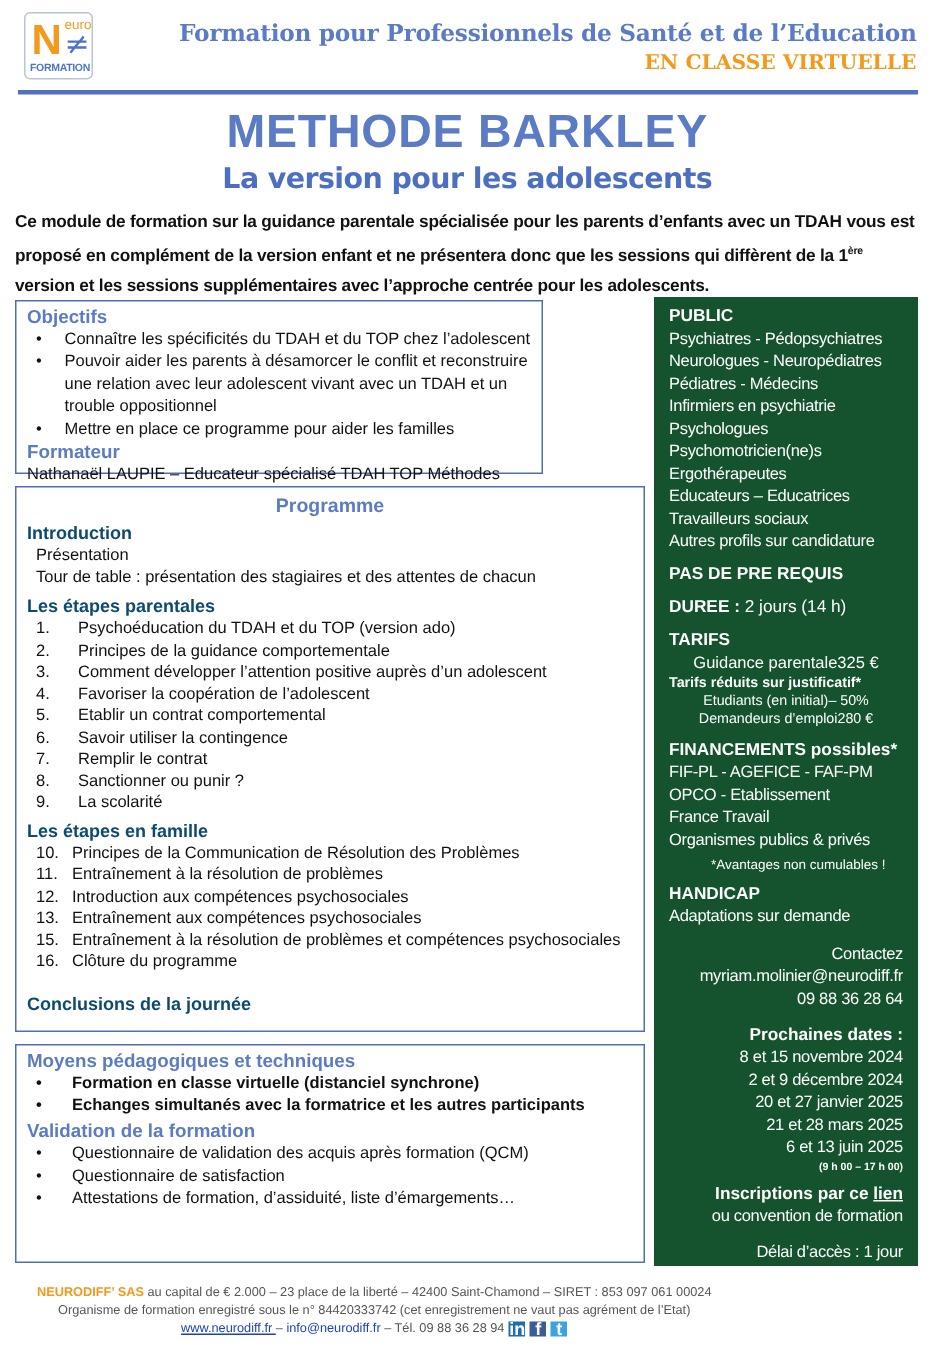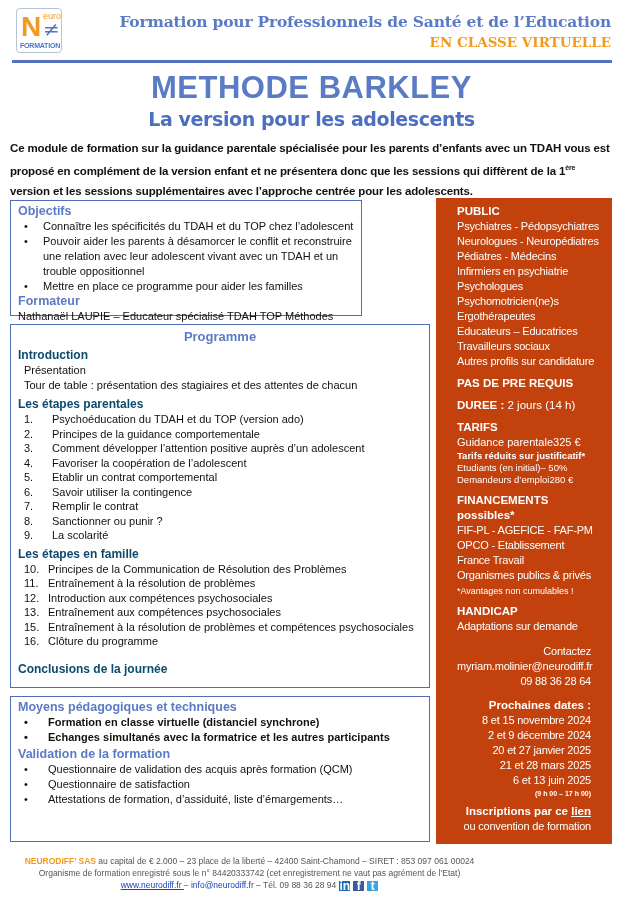--- a/index.html
+++ b/index.html
@@ -38,28 +38,28 @@
   ul.bul li::before { content: "•"; position: absolute; left: 6px; top: 0; }
   ul.bul.wide li { padding-left: 30px; }
   ul.bul.bold li { font-weight: bold; }
   .plain { padding-left: 6px; font: 11px "Liberation Sans", sans-serif; line-height: 15px; }
   ol.num { list-style: none; }
   ol.num li { display: flex; font: 11px "Liberation Sans", sans-serif; line-height: 14.5px; }
   ol.num li .n { width: 34px; padding-left: 6px; flex-shrink: 0; }
   ol.num.fam li .n { width: 30px; }
 
   
-  #side { left: 436px; top: 198px; width: 176px; height: 646px; background: #c2410c; color: #fff; padding: 6px 21px; font-family: "Liberation Sans", sans-serif; }
+  #side { left: 436px; top: 198px; width: 176px; height: 646px; background: #14532d; color: #fff; padding: 6px 10px; font-family: "Liberation Sans", sans-serif; }
   #side .hd { font: bold 11.5px "Liberation Sans", sans-serif; line-height: 15px; }
   #side .ln { font: 11px "Liberation Sans", sans-serif; line-height: 15px; white-space: nowrap; letter-spacing: -0.2px; }
   #side .gap { height: 7px; }
-  #side .row { display: flex; justify-content: flex-start; font-size: 11px; line-height: 15px; }
+  #side .row { display: flex; justify-content: center; font-size: 11px; line-height: 15px; }
   #side .row.sm { font-size: 9.5px; line-height: 12px; }
   #side .sm-b { font: bold 9.5px "Liberation Sans", sans-serif; line-height: 12px; }
-  #side .tiny { font: 9px "Liberation Sans", sans-serif; line-height: 12px; }
+  #side .tiny { font: 9px "Liberation Sans", sans-serif; line-height: 12px; margin-left: 28px; }
   #side .ctr { text-align: right; }
   #side .xs { font-size: 7px; line-height: 11px; font-weight: bold; }
   #side a { color: #fff; text-decoration: underline; }
 
   
   #footer { left: 0; width: 499px; top: 855px; text-align: center; font: 8.5px "Liberation Sans", sans-serif; color: #555; line-height: 12px; }
   #footer .org { color: #f39a1e; font-weight: bold; }
   #footer a { color: #1a3fbf; text-decoration: underline; }
   #footer .soc { display: inline-block; width: 11px; height: 10px; vertical-align: -2px; margin-left: 3px; color: #fff; font-size: 12px; line-height: 10px; font-weight: bold; text-align: center; }
   #footer .li { background: #1d6db5; }

